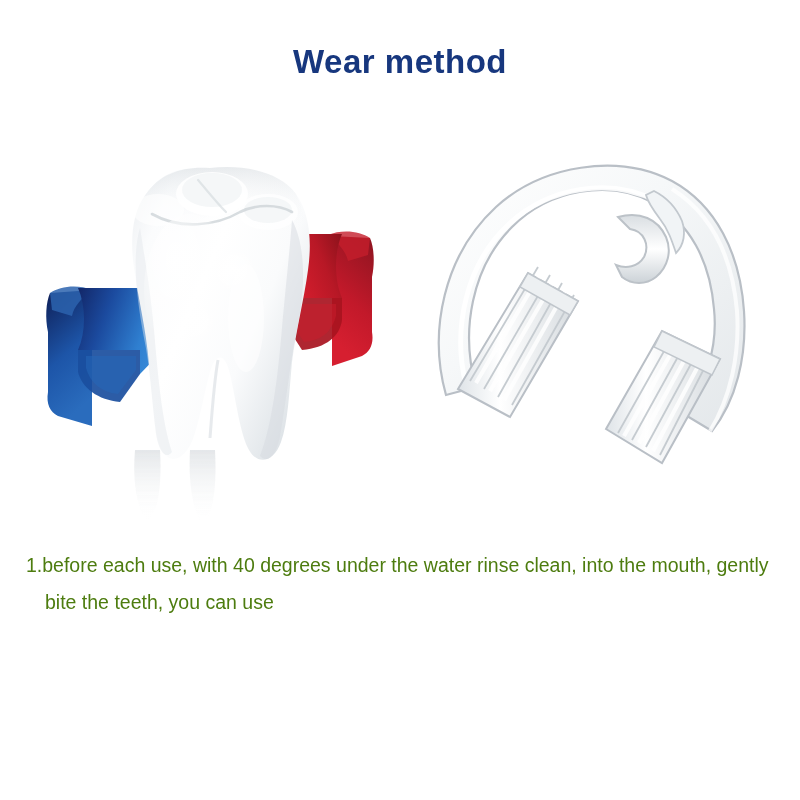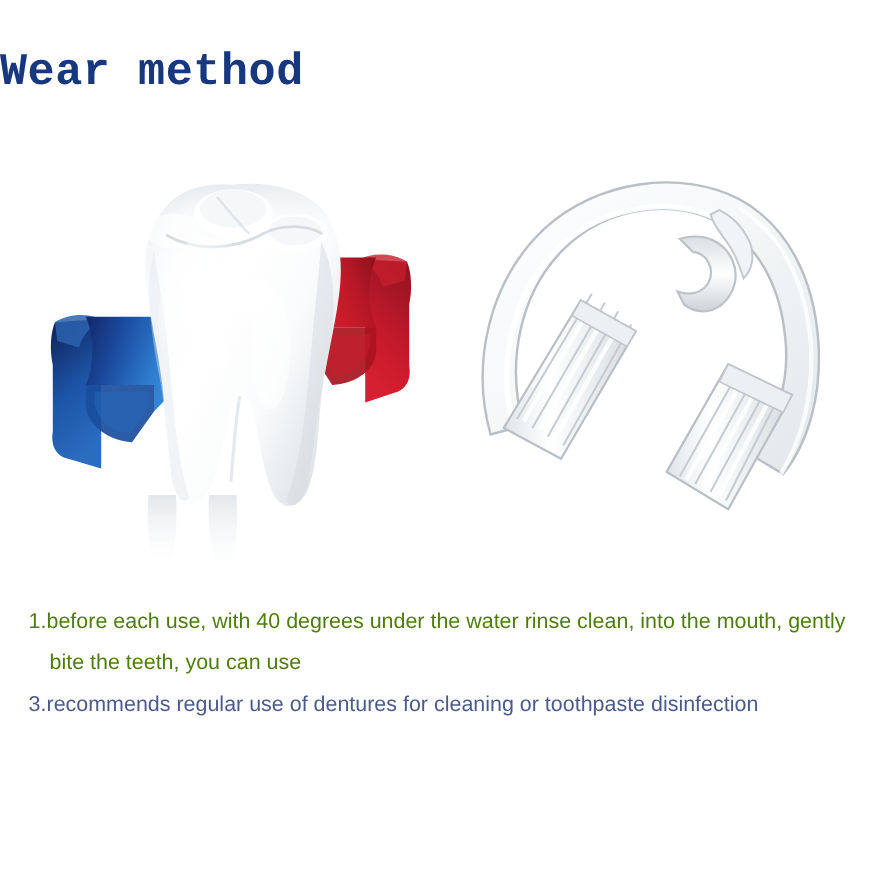--- a/index.html
+++ b/index.html
@@ -15,22 +15,23 @@
     font-family: "Liberation Sans", sans-serif;
     background: #ffffff;
   }
 
   
   #page-title {
     position: absolute;
     top: 44px;
     left: 0;
     width: 800px;
-    font-family: Liberation Mono, monospace;
-    font-size: 41px;
+    text-align: center;
+    font-family: Liberation Sans, sans-serif;
+    font-size: 33px;
     font-weight: 700;
     letter-spacing: 0.5px;
     color: #17377e;
     line-height: 1.1;
   }
 
   
   #illustration {
     position: absolute;
     top: 140px;
@@ -301,14 +302,13 @@
           <path d="M243,306 L 294,210"></path>
         </g>
         <path d="M252,186 L 310,214 L 302,230 L 244,202 Z" fill="#edf0f2" stroke="#c0c6cc" stroke-width="1.5"></path>
       </g>
     </svg>
   </div>
 </div>
 
 <div id="instructions">
   <p class="instruction-item item-1" style="color: #4d7c0f;"><span class="num">1.</span><span>before each use, with 40 degrees under the water rinse clean, into the mouth, gently bite the teeth, you can use</span></p>
-  <p class="instruction-item item-3" style="color: rgb(75, 90, 140);"><span class="num">3.</span><span>recommends regular use of dentures for cleaning or toothpaste disinfection</span></p>
 </div>
 
 </body></html>

